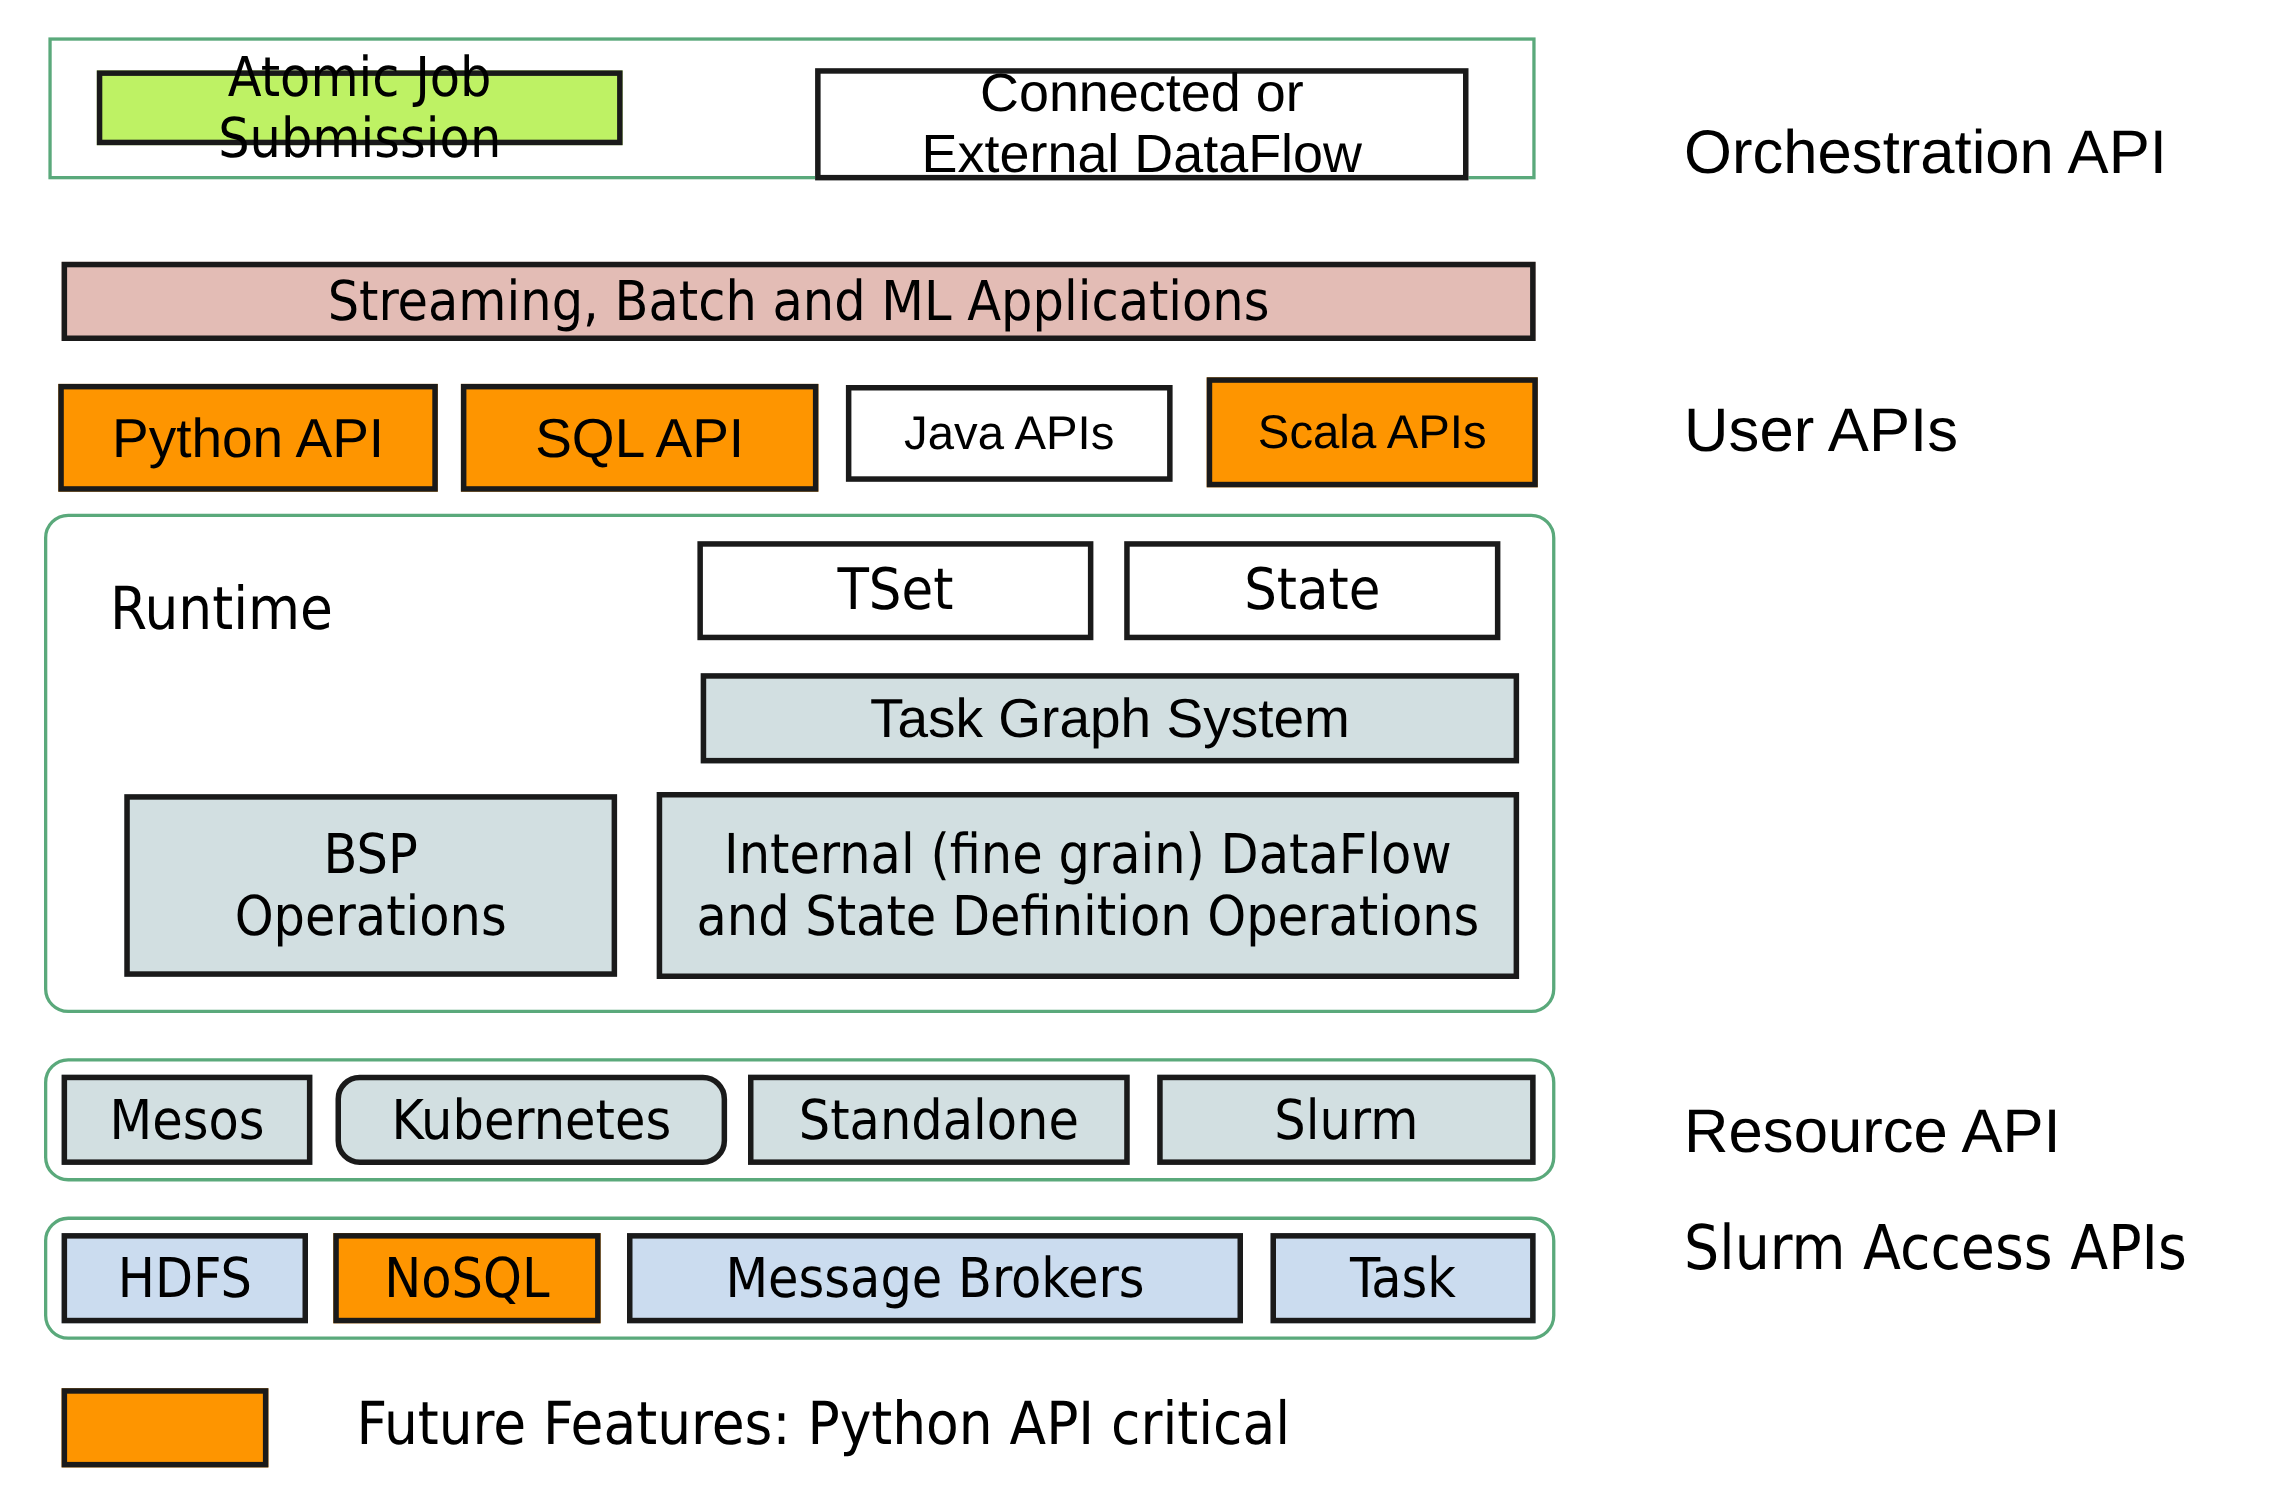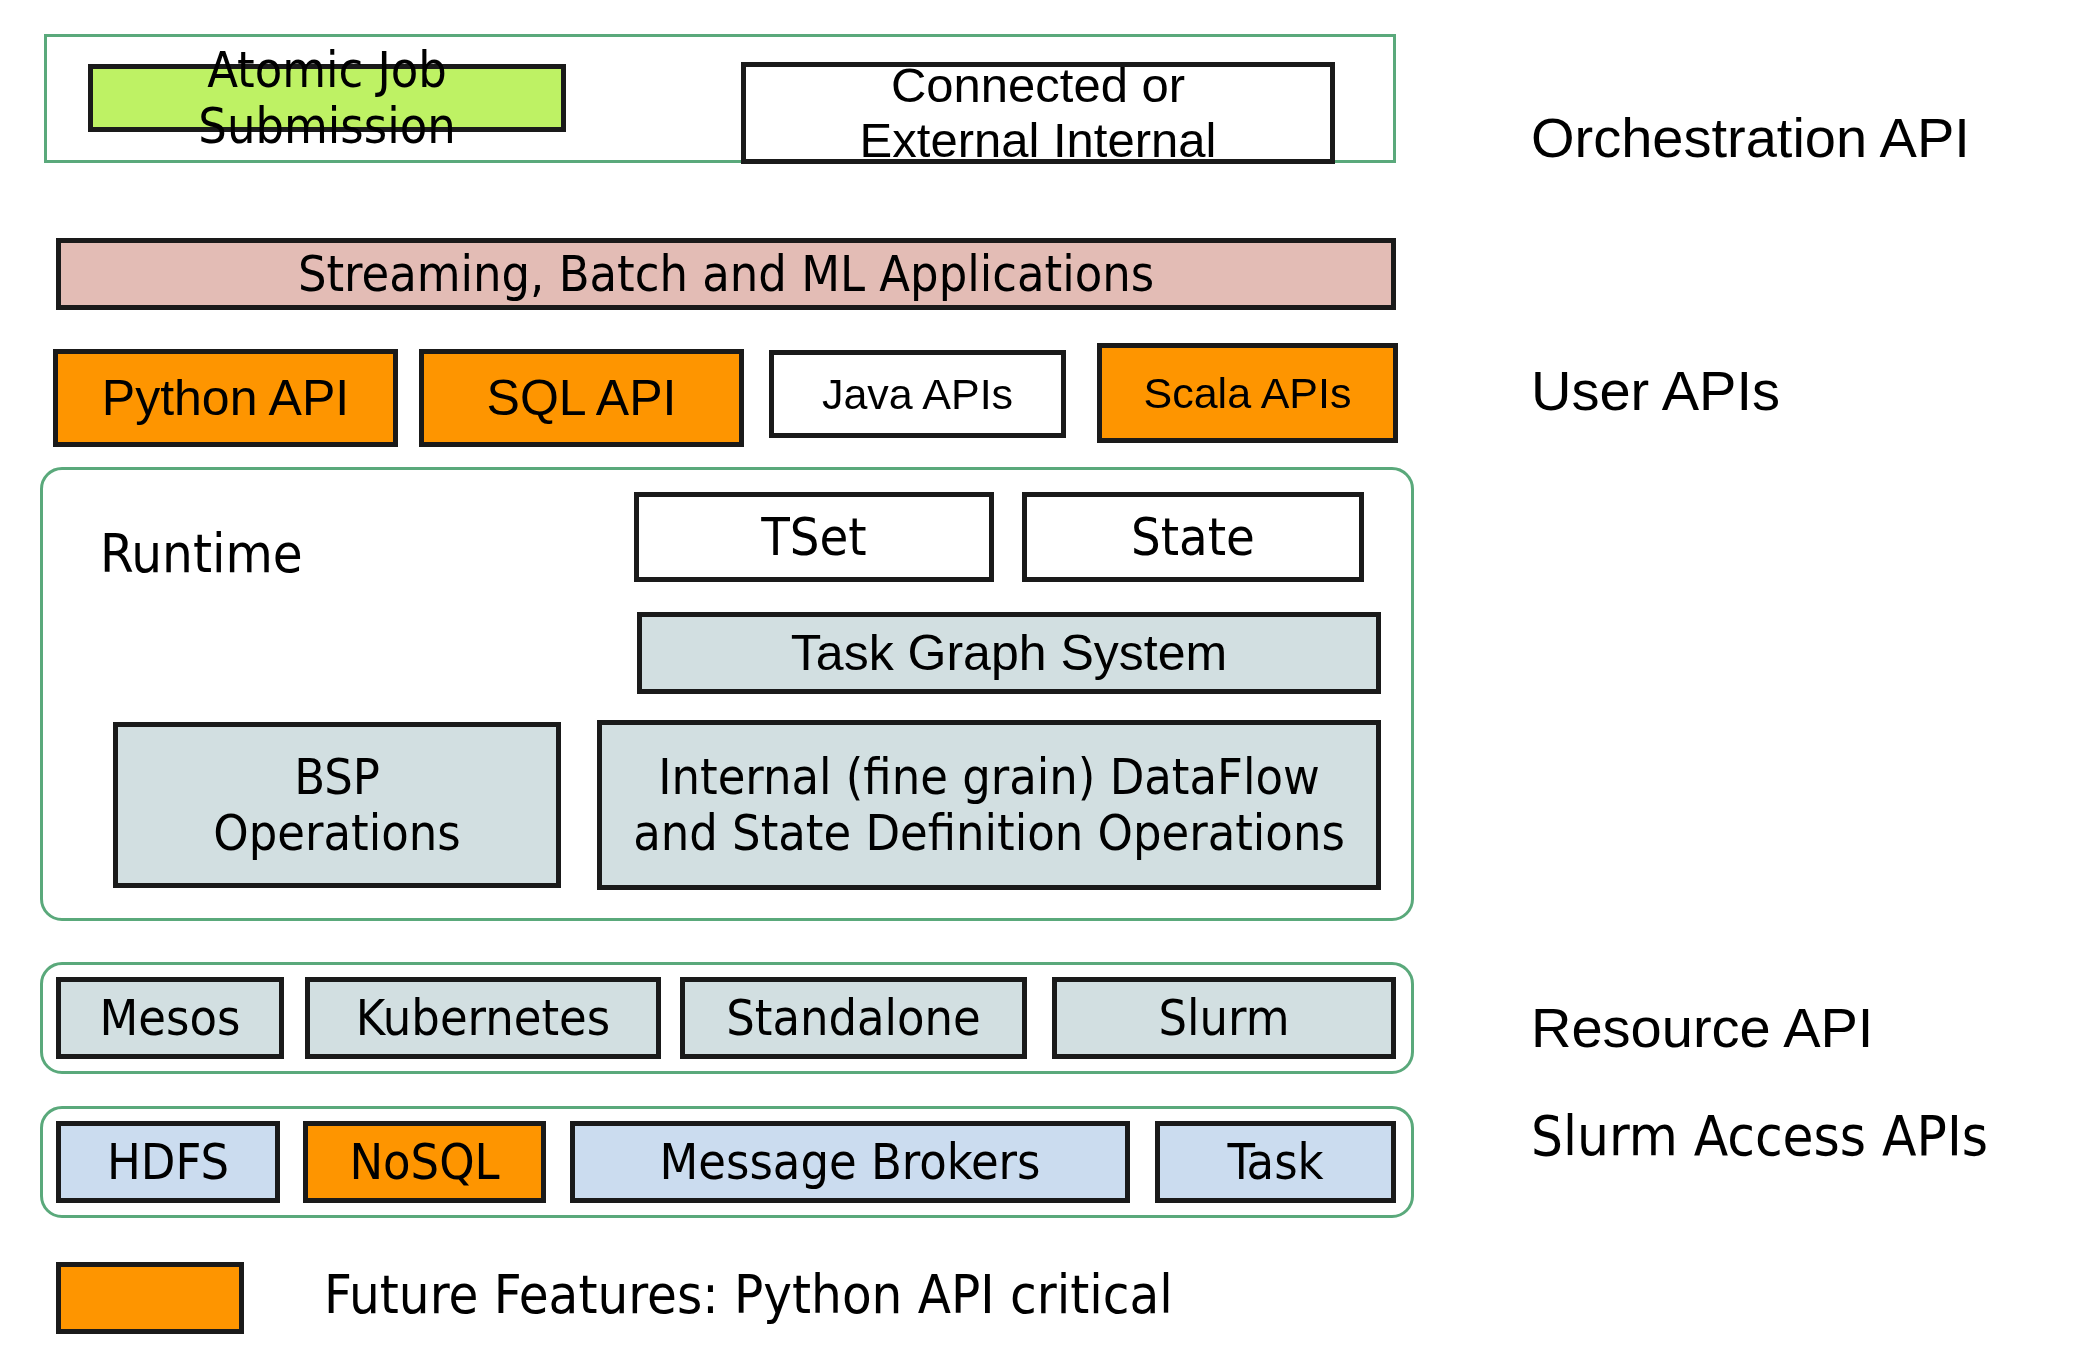--- a/index.html
+++ b/index.html
@@ -98,21 +98,21 @@
   <div class="box fill-blue cond" style="left:88px; top:64px; width:478px; height:68px; font-size:50px;">
     <span class="lbl">
       <span>Atomic Job</span><br>
       <span>Submission</span>
     </span>
   </div>
 
   <div class="box fill-white reg" style="left:741px; top:62px; width:594px; height:102px; font-size:49px;">
     <span class="lbl">
       <span>Connected or</span><br>
-      <span>External Internal</span>
+      <span>External DataFlow</span>
     </span>
   </div>
 
   <div class="tier-label reg" style="left:1531px; top:110px; font-size:56px;">Orchestration API</div>
 
   <div class="box fill-pink cond" style="left:56px; top:238px; width:1340px; height:72px; font-size:50px;">
     <span class="lbl">Streaming, Batch and ML Applications</span>
   </div>
 
   <div class="box fill-orange reg" style="left:53px; top:349px; width:345px; height:98px; font-size:50px;text-align:center;">
@@ -162,21 +162,21 @@
       <span>and State Definition Operations</span>
     </span>
   </div>
 
   <div class="container round" style="left:40px; top:962px; width:1374px; height:112px;"></div>
 
   <div class="box fill-steel cond" style="left:56px; top:977px; width:228px; height:82px; font-size:50px;">
     <span class="lbl">Mesos</span>
   </div>
 
-  <div class="box fill-steel cond" style="left:305px; top:977px; width:356px; height:82px; font-size:50px;">
+  <div class="box fill-steel cond" style="left:305px; top:977px; width:356px; height:82px; font-size:50px;border-radius:22px;">
     <span class="lbl">Kubernetes</span>
   </div>
 
   <div class="box fill-steel cond" style="left:680px; top:977px; width:347px; height:82px; font-size:50px;">
     <span class="lbl">Standalone</span>
   </div>
 
   <div class="box fill-steel cond" style="left:1052px; top:977px; width:344px; height:82px; font-size:50px;">
     <span class="lbl">Slurm</span>
   </div>

